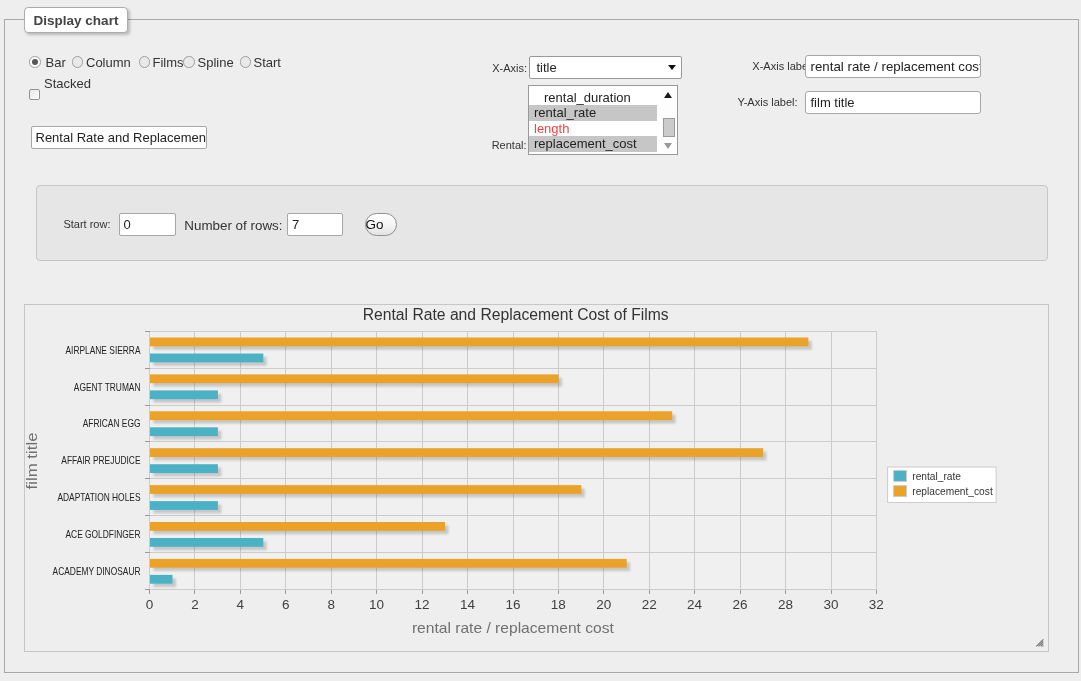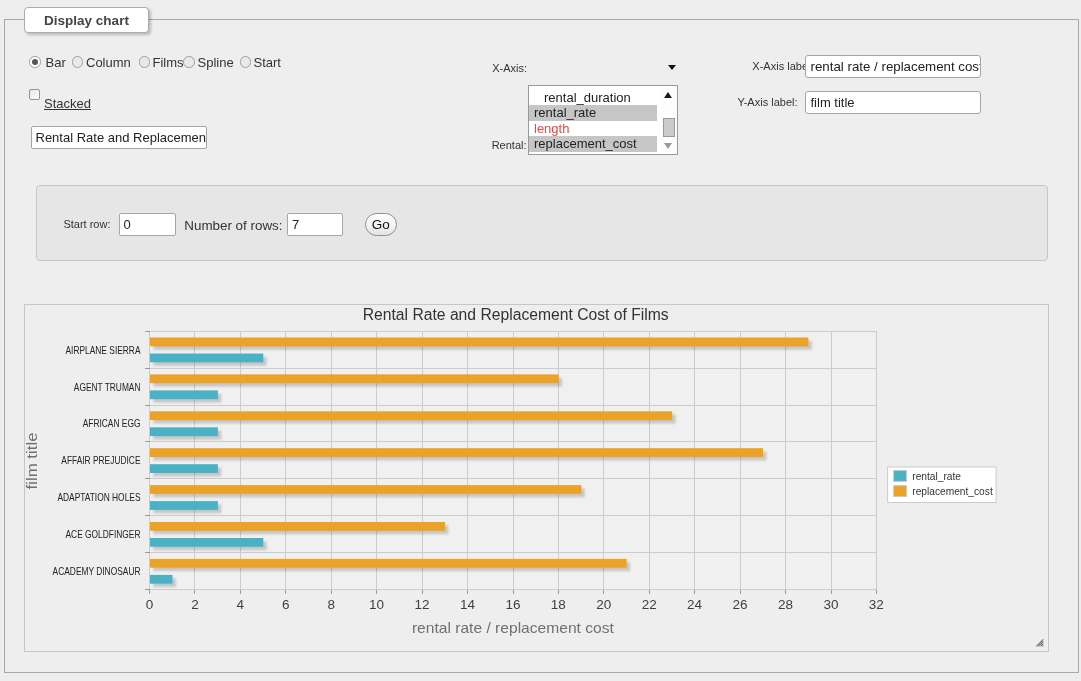--- a/index.html
+++ b/index.html
@@ -12,39 +12,40 @@
 .radio.sel { background:#fff; }
 .radio.sel::after { content:""; position:absolute; left:1.8px; top:1.8px; width:6px; height:6px; border-radius:50%; background:#575757; }
 .rlab { position:absolute; font-size:13px; color:#333; white-space:nowrap; }
 </style>
 </head>
 <body>
 <div id="page">
 
   <div class="abs" style="left:4px; top:19px; width:1074.5px; height:654px; border:1px solid #a8a8a8;"></div>
 
-  <div class="abs" style="left:24px; top:7px; width:125px; height:26px; background:#fff; border:1px solid #acacac; border-radius:4px; box-shadow:2px 2px 3px rgba(0,0,0,0.22); font-size:13.5px; font-weight:bold; color:#444; text-align:center; line-height:25px;">Display chart</div>
+  <div class="abs" style="left:24px; top:7px; width:104px; height:26px; background:#fff; border:1px solid #acacac; border-radius:4px; box-shadow:2px 2px 3px rgba(0,0,0,0.22); font-size:13.5px; font-weight:bold; color:#444; text-align:center; line-height:25px;">Display chart</div>
 
   <div class="radio sel" style="left:29px; top:56px;"></div>
   <div class="rlab" style="left:45.5px; top:55px;">Bar</div>
   <div class="radio" style="left:71.5px; top:56px;"></div>
   <div class="rlab" style="left:86px; top:55px;">Column</div>
   <div class="radio" style="left:138.5px; top:56px;"></div>
   <div class="rlab" style="left:152.5px; top:55px;">Films</div>
   <div class="radio" style="left:183px; top:56px;"></div>
   <div class="rlab" style="left:197.5px; top:55px;">Spline</div>
   <div class="radio" style="left:239.5px; top:56px;"></div>
   <div class="rlab" style="left:253.5px; top:55px;">Start</div>
 
   <div class="abs" style="left:29px; top:88.5px; width:10.5px; height:11.5px; border:1px solid #949494; border-radius:2px; background:linear-gradient(135deg,#e7e7e7,#fdfdfd);"></div>
-  <div class="rlab" style="left:44px; top:96px;text-decoration:underline;">Stacked</div>
+  <div class="rlab" style="left:44px; top:76px;">Stacked</div>
 
   <div class="inp" style="left:30.5px; top:125.5px; width:176px; height:23px; line-height:21px; padding-left:4px;">Rental Rate and Replacement Cost of Films</div>
 
   <div class="lbl" style="left:455px; top:62px; width:72px;">X-Axis:</div>
+  <div class="inp" style="left:528.5px; top:56px; width:153.5px; height:23px; border-color:#999; line-height:21px; padding-left:7px;">title</div>
   <div class="abs" style="left:668px; top:65px; width:0; height:0; border-left:4.5px solid transparent; border-right:4.5px solid transparent; border-top:5.5px solid #111;"></div>
 
   <div class="abs" style="left:528px; top:84.5px; width:149.5px; height:70px; background:#fff; border:1px solid #999;"></div>
   <div class="abs" style="left:529px; top:89.5px; width:128px; height:15.5px; background:#fff; font-size:13px; color:#222; padding-left:15px; line-height:15.5px;">rental_duration</div>
   <div class="abs" style="left:529px; top:105px; width:128px; height:15.5px; background:#c6c6c6; font-size:13px; color:#222; padding-left:5px; line-height:15.5px;">rental_rate</div>
   <div class="abs" style="left:529px; top:120.5px; width:128px; height:15.5px; background:#fff; font-size:13px; color:#ef4444; padding-left:5px; line-height:15.5px;">length</div>
   <div class="abs" style="left:529px; top:136px; width:128px; height:15.5px; background:#c6c6c6; font-size:13px; color:#222; padding-left:5px; line-height:15.5px;">replacement_cost</div>
 
   <div class="abs" style="left:660.5px; top:85.5px; width:16px; height:68px; background:#fdfdfd;"></div>
   <div class="abs" style="left:664px; top:92px; width:0; height:0; border-left:4.5px solid transparent; border-right:4.5px solid transparent; border-bottom:6px solid #1a1a1a;"></div>
@@ -55,21 +56,21 @@
   <div class="lbl" style="left:736px; top:60px; width:77.5px;">X-Axis label:</div>
   <div class="inp" style="left:804.5px; top:54.5px; width:176.5px; height:23.5px; border-radius:3px; line-height:22px; padding-left:5px; font-size:13.3px;">rental rate / replacement cost</div>
   <div class="lbl" style="left:720px; top:96px; width:77.5px;">Y-Axis label:</div>
   <div class="inp" style="left:804.5px; top:91px; width:176.5px; height:23px; border-radius:3px; line-height:21px; padding-left:5px;">film title</div>
 
   <div class="abs" style="left:36px; top:185px; width:1012px; height:76px; background:#e6e6e6; border:1px solid #c6c6c6; border-radius:4px;"></div>
   <div class="lbl" style="left:40px; top:217.5px; width:70.5px;">Start row:</div>
   <div class="inp" style="left:118.5px; top:213px; width:57.5px; height:23px; line-height:21px; padding-left:4px;">0</div>
   <div class="lbl" style="left:182px; top:217.5px; width:100.5px; font-size:13.4px;">Number of rows:</div>
   <div class="inp" style="left:287px; top:213px; width:55.5px; height:23px; line-height:21px; padding-left:4px;">7</div>
-  <div class="abs" style="left:364.5px; top:213px; width:32.5px; height:22.5px; border:1px solid #8f8f8f; border-radius:11.5px; background:linear-gradient(180deg,#fefefe 0%,#f4f4f4 55%,#e2e2e2 100%); font-size:13.5px; color:#111; text-align:center; line-height:21px;">Go</div>
+  <div class="abs" style="left:364.5px; top:213px; width:32.5px; height:22.5px; border:1px solid #8f8f8f; border-radius:11.5px; background:linear-gradient(180deg,#fefefe 0%,#f4f4f4 55%,#e2e2e2 100%); font-size:13.5px; color:#111; text-align:left; line-height:21px;">Go</div>
 
   <div class="abs" style="left:24px; top:304px; width:1024.5px; height:348px; border:1px solid #c6c6c6;"></div>
 
   <svg class="abs" style="left:0; top:0;" width="1081" height="681" viewBox="0 0 1081 681">
     <defs>
       <filter id="bsh" x="-30%" y="-60%" width="180%" height="260%">
         <feGaussianBlur in="SourceGraphic" stdDeviation="1.2"></feGaussianBlur>
       </filter>
     </defs>
 

